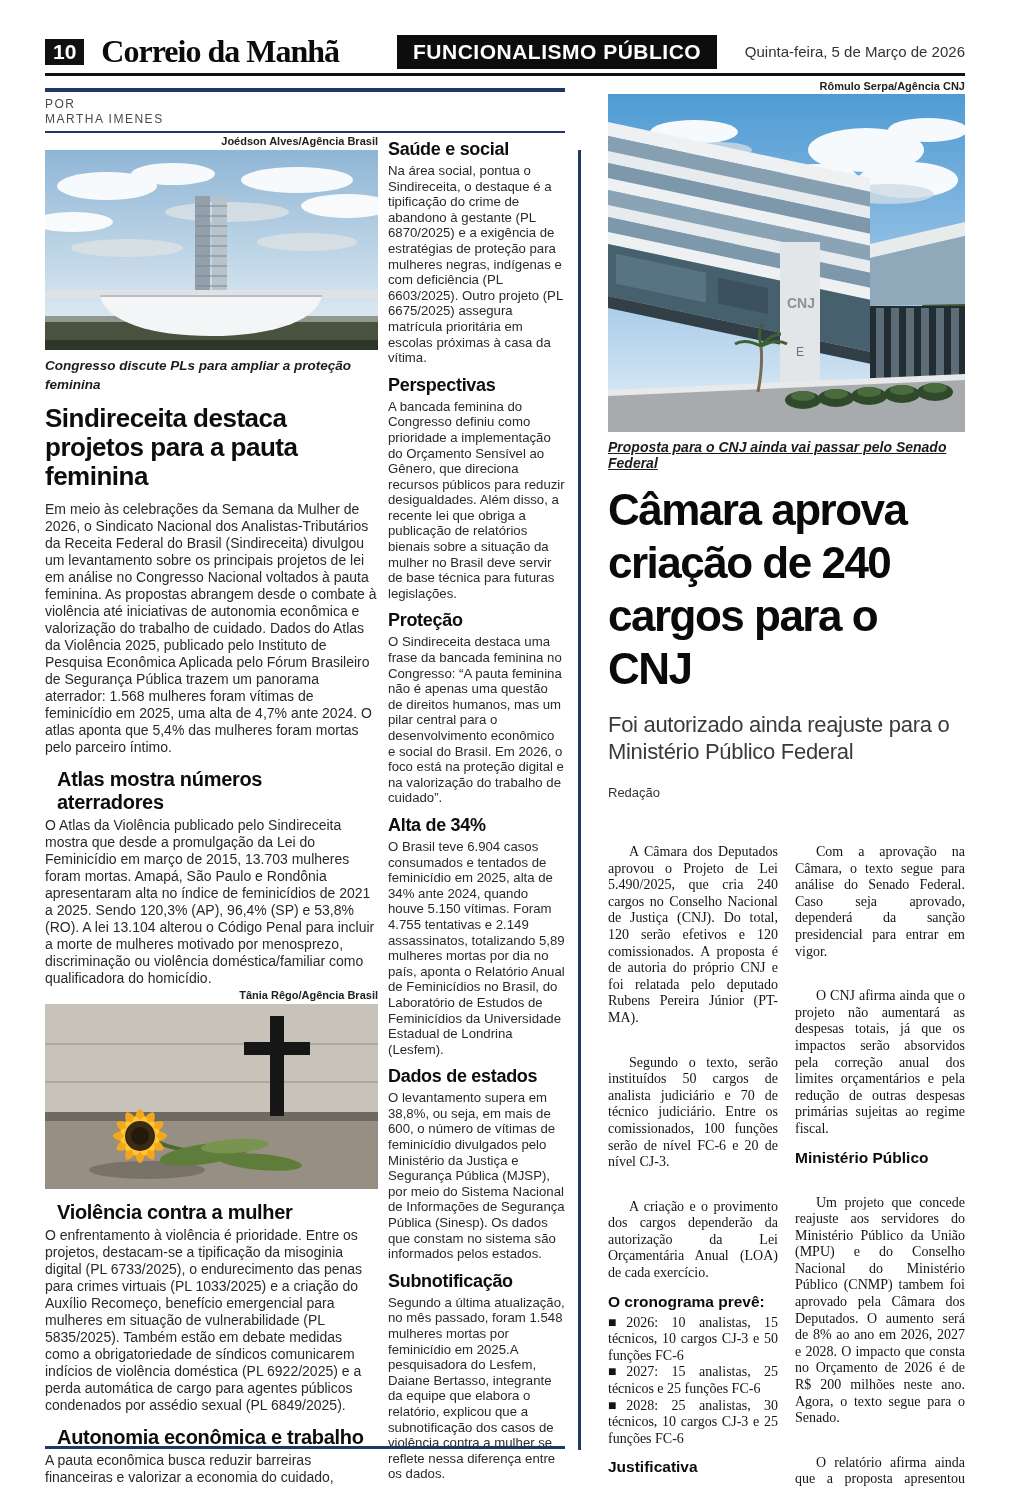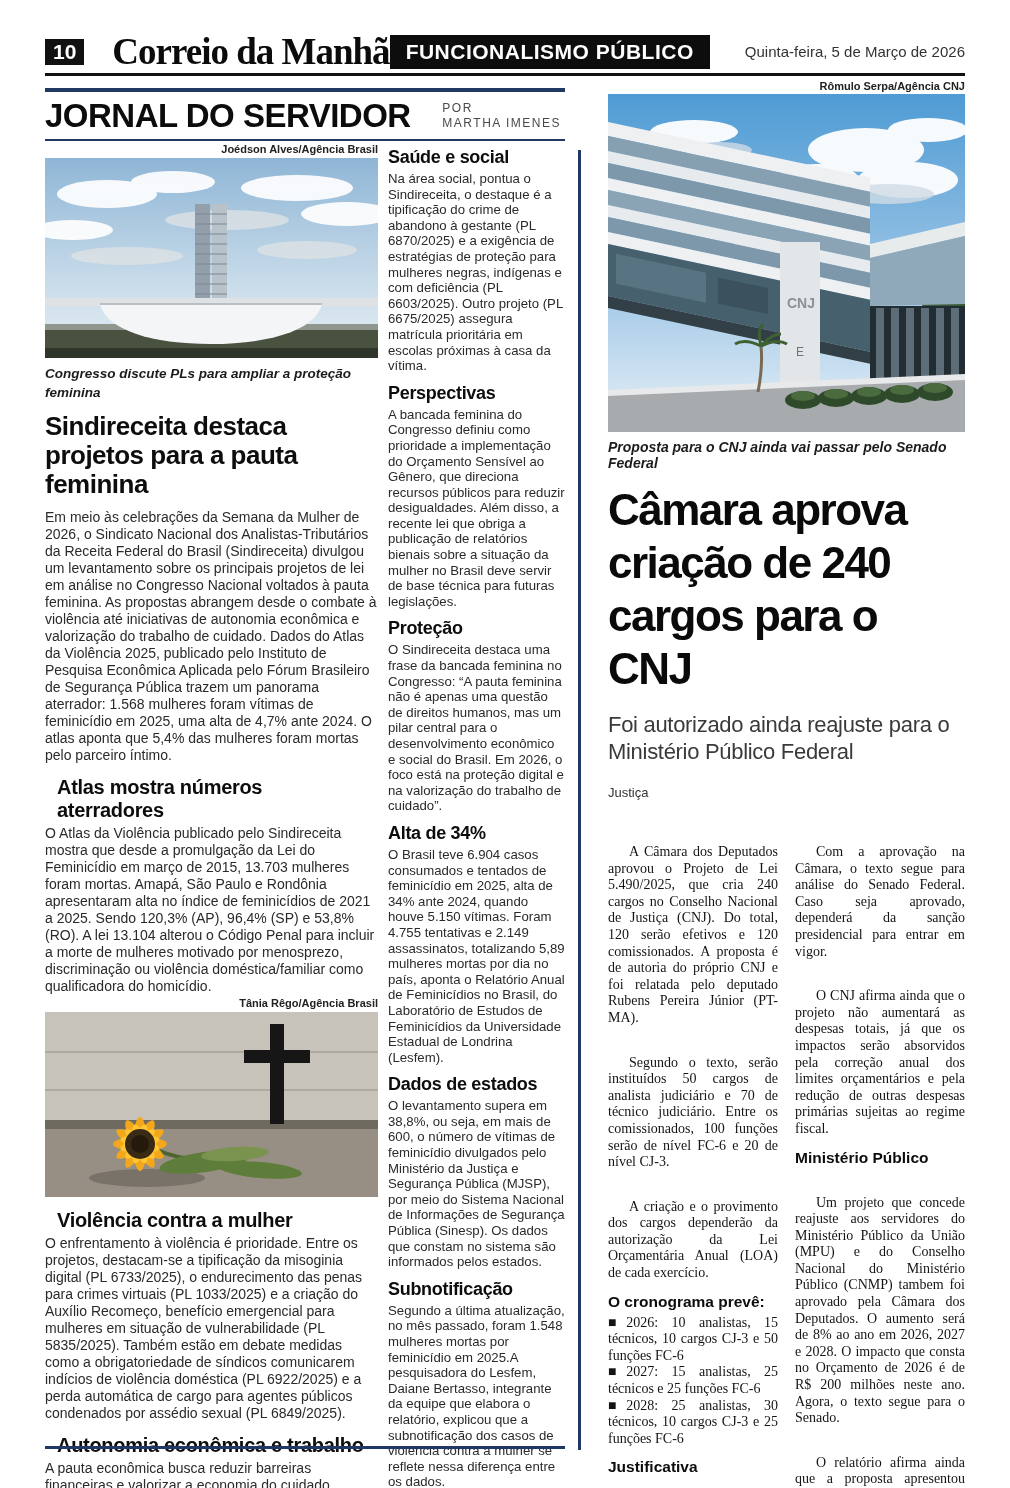--- a/index.html
+++ b/index.html
@@ -3,24 +3,24 @@
 <meta charset="utf-8">
 <style>
   * { box-sizing: border-box; margin: 0; padding: 0; }
   body { background:#ffffff; font-family:"Liberation Sans", sans-serif; color:#222; }
   .page { position:relative; width:1010px; height:1488px; background:#fff; overflow:hidden; margin:0 auto; }
 
   
   .header { position:absolute; left:45px; top:36px; width:920px; height:40px;
             display:flex; align-items:center; border-bottom:3px solid #111; padding-bottom:6px; }
   .page-num { background:#111; color:#fff; font-weight:700; font-size:21px; padding:1px 8px; }
-  .brand { font-family:"Liberation Serif", serif; font-weight:700; font-size:37px;
-           letter-spacing:-1px; color:#0b0b0b; margin-left:28px; white-space:nowrap; }
+  .brand { font-family:"Liberation Serif", serif; font-weight:700; font-size:32px;
+           letter-spacing:-1px; color:#0b0b0b; margin-left:17px; white-space:nowrap; }
   .section-bar { background:#0d0d0d; color:#fff; font-weight:700; font-size:21px;
-                 letter-spacing:.5px; padding:5px 16px; white-space:nowrap; }
+                 letter-spacing:.5px; padding:5px 16px; margin-left:58px; white-space:nowrap; }
   .date { margin-left:auto; font-size:15px; color:#333; }
 
   .credit { text-align:right; font-size:11px; font-weight:700; color:#222; line-height:13px; margin:2px 0; }
 
   
   .left-wrap { position:absolute; left:45px; top:88px; width:520px; }
   .jsv-rule-t { height:4px; background:#1f3864; }
   .jsv-rule-b { height:2px; background:#1f3864; }
   .jsv-row { display:flex; justify-content:space-between; align-items:center; padding:5px 0 4px; }
   .jsv-title { font-size:33px; font-weight:800; letter-spacing:-0.5px; color:#0c0c0c; }
@@ -41,21 +41,21 @@
   .colB h3 { font-size:18px; font-weight:800; color:#0d0d0d; margin:9px 0 3px; letter-spacing:-0.3px; }
   .colB p { font-size:13.2px; line-height:15.6px; color:#2a2a2a; }
   .colB section:first-child h3 { margin-top:4px; }
 
   .vrule { position:absolute; left:578px; top:150px; width:3px; height:1300px; background:#1f3864; }
   .brule { position:absolute; left:45px; top:1446px; width:520px; height:3px; background:#1f3864; }
 
   
   .right-credit { position:absolute; left:608px; top:78px; width:357px; }
   .right-wrap { position:absolute; left:608px; top:94px; width:357px; }
-  .caption-r { font-style:italic; font-weight:600; font-size:14px; color:#1c1c1c; margin:7px 0 12px; }
+  .caption-r { font-style:italic; font-weight:600; font-size:14px; color:#1c1c1c; margin:7px 0 12px;text-decoration:underline; }
   .headline-b { font-size:44px; line-height:53px; font-weight:800; letter-spacing:-1.5px;
                 color:#0a0a0a; margin:2px 0 16px; }
   .deck { font-size:22px; line-height:27px; color:#3a3a3a; margin:0 0 20px; letter-spacing:-0.3px; }
   .byline-r { font-size:13px; color:#333; margin:0 0 16px; }
   .artcols { display:flex; gap:17px; }
   .acol { width:170px; }
   .serif-p { font-family:"Liberation Serif", serif; font-size:14px; line-height:16.6px;
              text-align:justify; text-indent:1.5em; color:#141414;margin-top:28px; }
   .serif-b { font-family:"Liberation Serif", serif; font-size:14px; line-height:16.6px;
              text-align:justify; color:#141414; }
@@ -71,21 +71,20 @@
     <div class="brand">Correio da Manhã</div>
     <div class="section-bar">FUNCIONALISMO PÚBLICO</div>
     <div class="date">Quinta-feira, 5 de Março de 2026</div>
   </div>
 
   <div class="right-credit credit">Rômulo Serpa/Agência CNJ</div>
 
   <div class="left-wrap">
     <div class="jsv-rule-t"></div>
     <div class="jsv-row">
-      <div class="jsv-title">JORNAL DO SERVIDOR</div>
       <div class="jsv-byline">
         <span>POR</span>
         <span>MARTHA IMENES</span>
       </div>
     </div>
     <div class="jsv-rule-b"></div>
 
     <div class="cols">
 
       <div class="colA">
@@ -284,21 +283,21 @@
         <ellipse cx="261" cy="298" rx="12" ry="5"></ellipse>
           <ellipse cx="294" cy="296" rx="12" ry="5"></ellipse>
         <ellipse cx="327" cy="294" rx="12" ry="5"></ellipse>
       </g>
     </svg>
 
     <div class="caption-r">Proposta para o CNJ ainda vai passar pelo Senado Federal</div>
 
     <h2 class="headline-b">Câmara aprova criação de 240 cargos para o CNJ</h2>
     <div class="deck">Foi autorizado ainda reajuste para o Ministério Público Federal</div>
-    <div class="byline-r">Justiça</div>
+    <div class="byline-r">Redação</div>
 
     <div class="artcols">
       <div class="acol">
         <p class="serif-p">A Câmara dos Deputados aprovou o Projeto de Lei 5.490/2025, que cria 240 cargos no Conselho Nacional de Justiça (CNJ). Do total, 120 serão efetivos e 120 comissionados. A proposta é de autoria do próprio CNJ e foi relatada pelo deputado Rubens Pereira Júnior (PT-MA).</p>
         <p class="serif-p">Segundo o texto, serão instituídos 50 cargos de analista judiciário e 70 de técnico judiciário. Entre os comissionados, 100 funções serão de nível FC-6 e 20 de nível CJ-3.</p>
         <p class="serif-p">A criação e o provimento dos cargos dependerão da autorização da Lei Orçamentária Anual (LOA) de cada exercício.</p>
         <h4 class="sub-r">O cronograma prevê:</h4>
         <p class="serif-b">■2026: 10 analistas, 15 técnicos, 10 cargos CJ-3 e 50 funções FC-6</p>
         <p class="serif-b">■2027: 15 analistas, 25 técnicos e 25 funções FC-6</p>
         <p class="serif-b">■2028: 25 analistas, 30 técnicos, 10 cargos CJ-3 e 25 funções FC-6</p>

